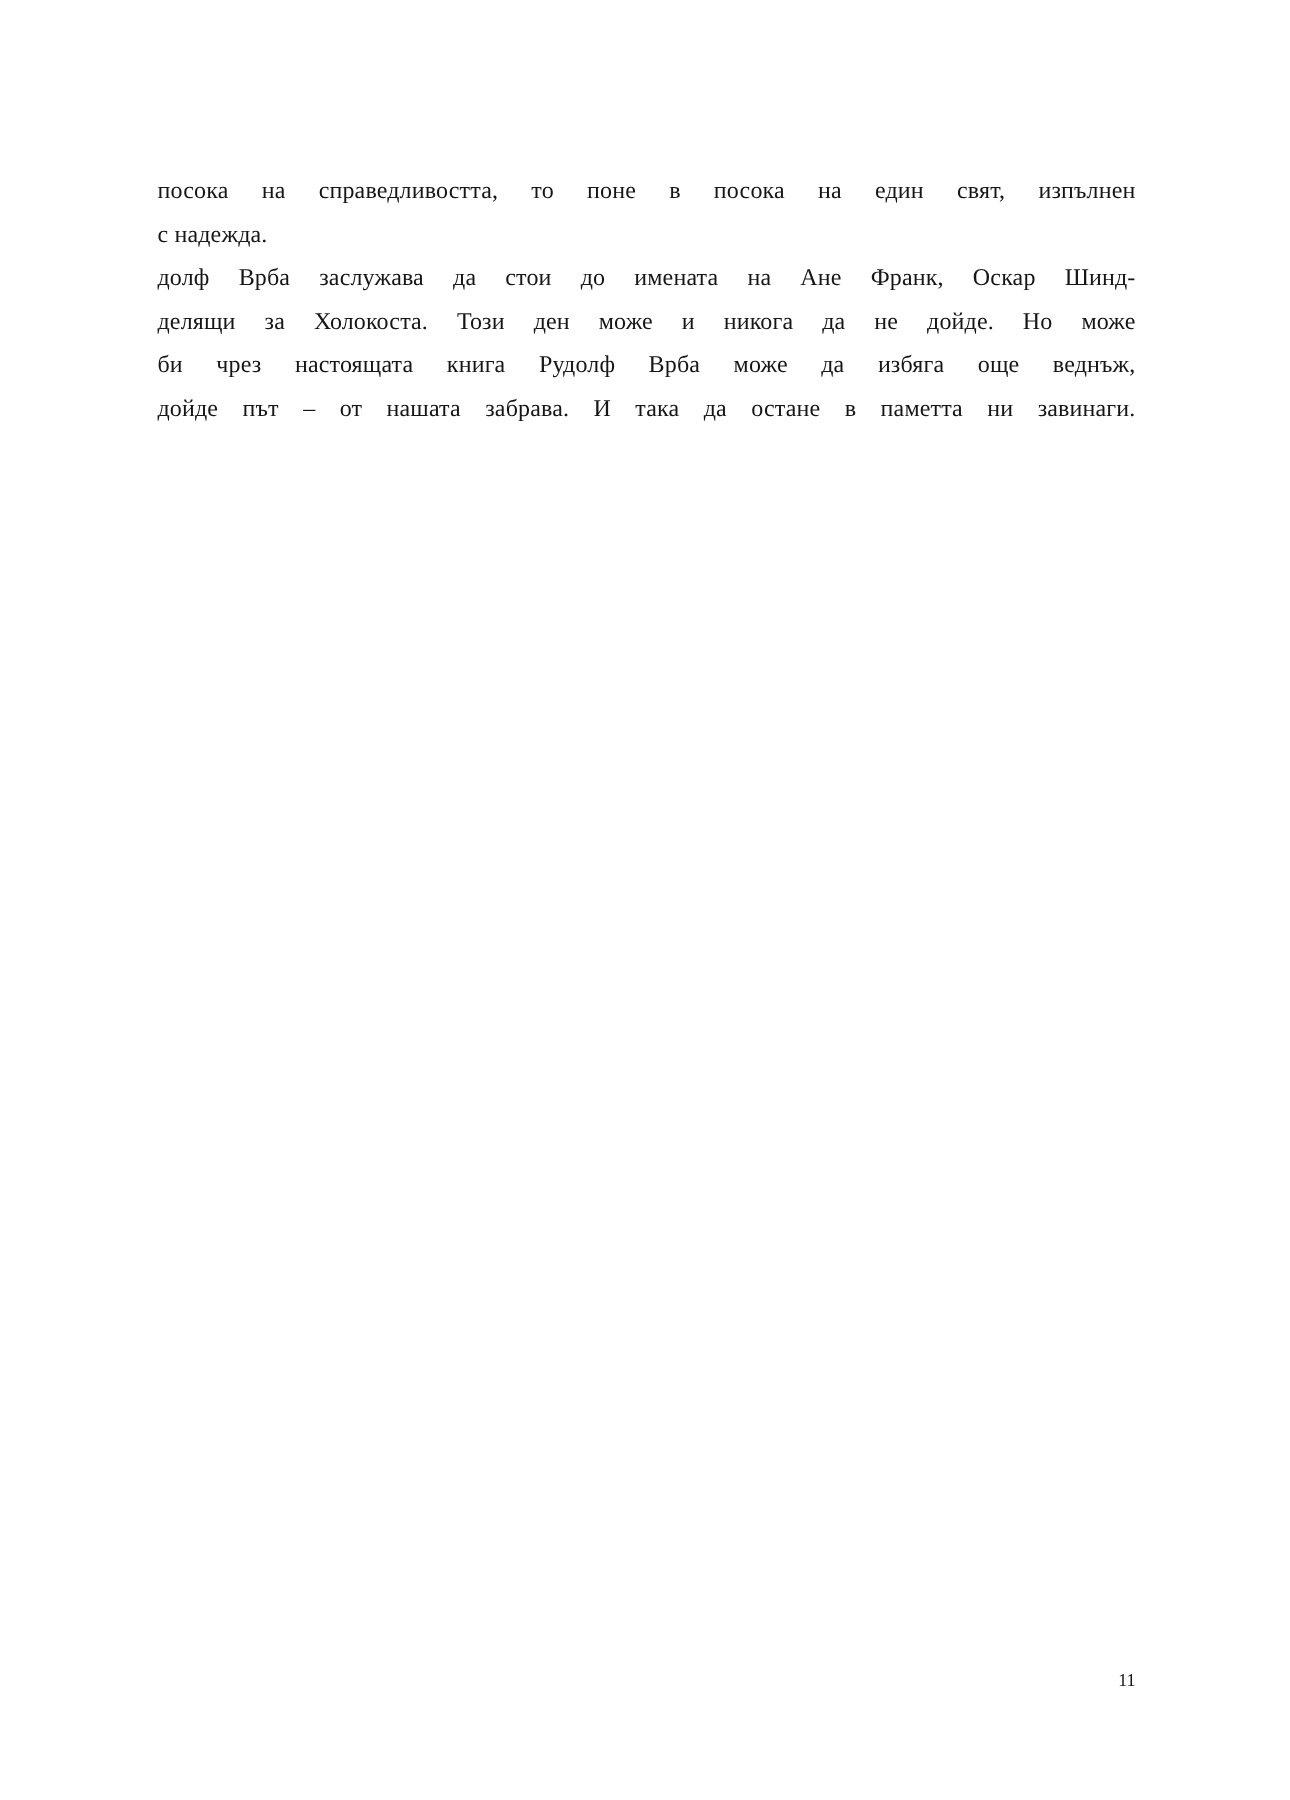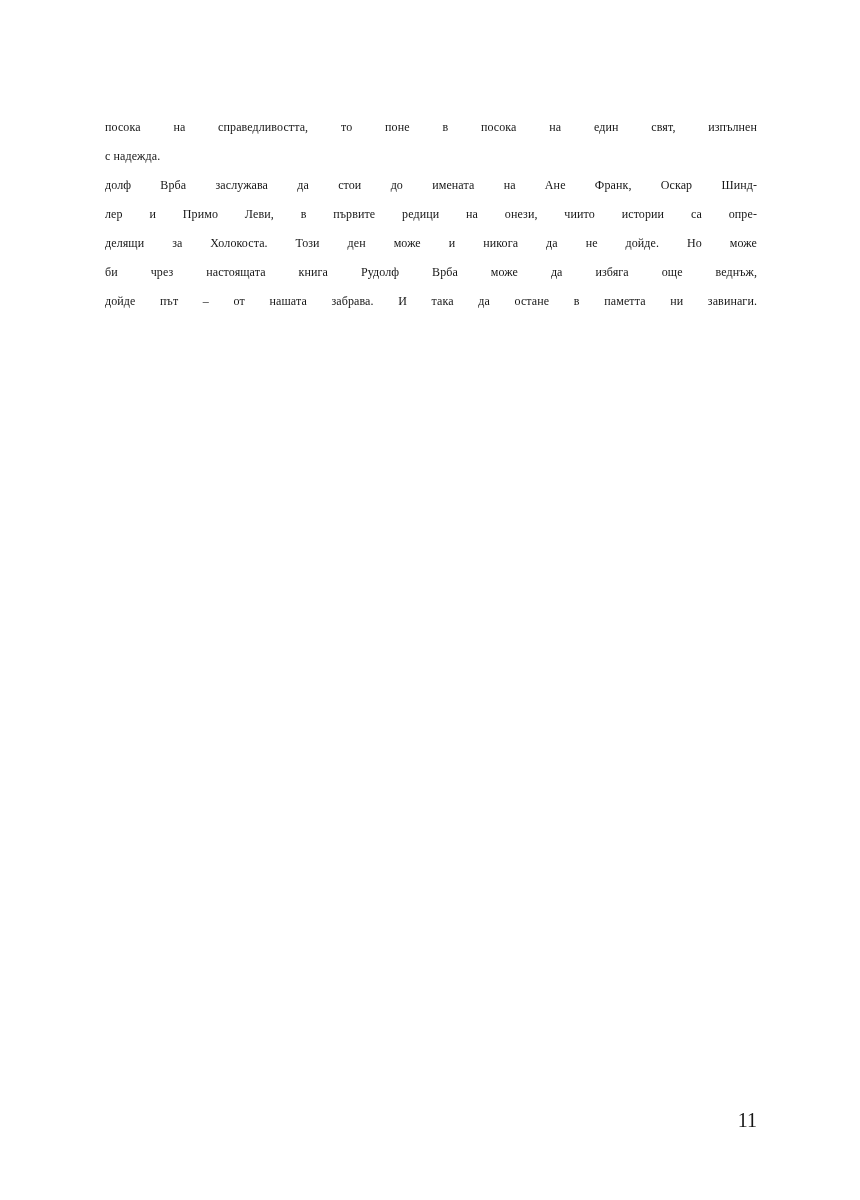--- a/index.html
+++ b/index.html
@@ -16,50 +16,49 @@
     font-family: "Liberation Serif", "DejaVu Serif", serif;
     color: #161616;
   }
   .text-block {
     position: absolute;
     left: 105px;
     top: 113px;
     width: 652px;
   }
   .line {
-    font-size: 12px;
+    font-size: 16px;
     line-height: 29px;
     text-align: justify;
     text-align-last: justify;
     white-space: normal;
     letter-spacing: 0.1px;
   }
   .line.nojust {
     text-align: center;
     text-align-last: left;
   }
   .line.indent {
     padding-left: 42px;
   }
   .page-number {
     position: absolute;
     top: 1106px;
     right: 103px;
-    font-size: 20px;
+    font-size: 12px;
     line-height: 29px;
     text-align: right;
   }
 </style>
 </head>
 <body>
 
 <div class="page">
   <div class="text-block">
       <div class="line">посока на справедливостта, то поне в посока на един свят, изпълнен</div>
       <div class="line nojust">с надежда.</div>
       <div class="line">долф Врба заслужава да стои до имената на Ане Франк, Оскар Шинд-</div>
-      <div class="line">лер и Примо Леви, в първите редици на онези, чиито истории са опре-</div>
       <div class="line">делящи за Холокоста. Този ден може и никога да не дойде. Но може</div>
       <div class="line">би чрез настоящата книга Рудолф Врба може да избяга още веднъж,</div>
       <div class="line">дойде път – от нашата забрава. И така да остане в паметта ни завинаги.</div>
     </div>
   <div class="page-number">11</div>
 </div>
 
 </body></html>

